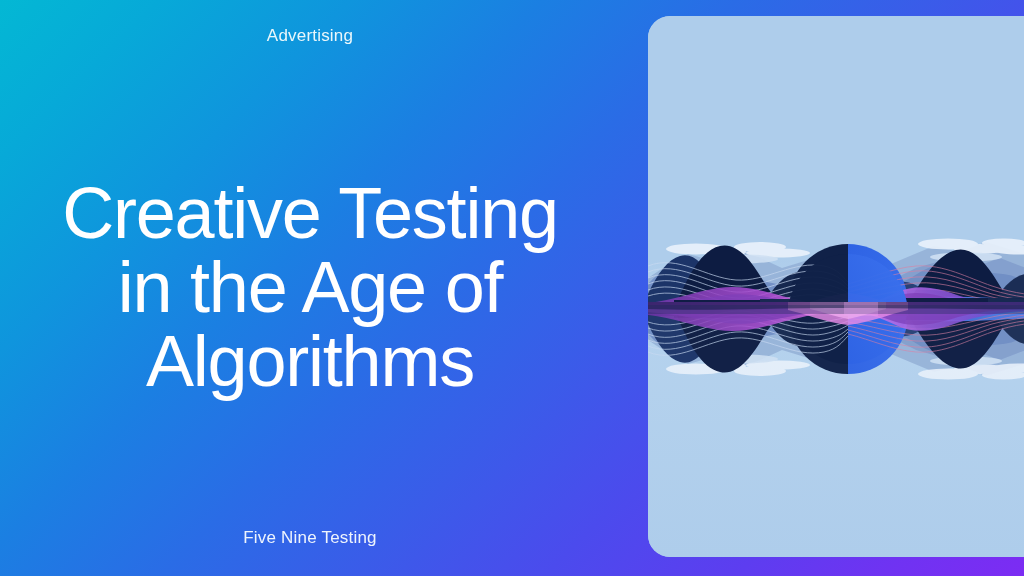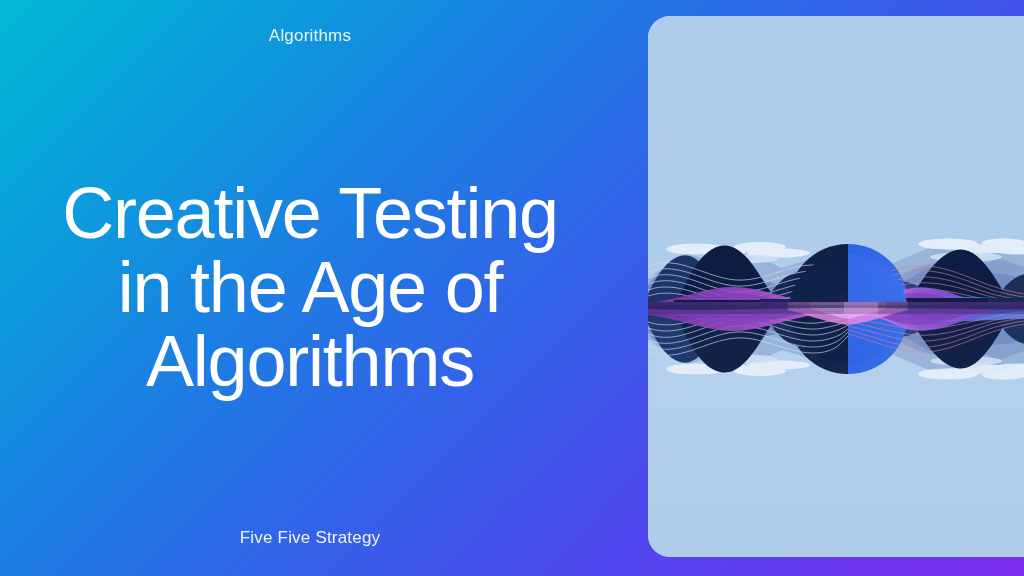--- a/index.html
+++ b/index.html
@@ -88,25 +88,25 @@
   }
   .art-card svg { display: block; }
 </style>
 </head>
 <body>
 
 <div class="slide">
 
   <div class="text-col">
 
-    <div class="eyebrow">Algorithms</div>
+    <div class="eyebrow">Advertising</div>
 
     <h1 class="headline">Creative Testing in the Age of Algorithms</h1>
 
-    <div class="footer-brand">Five Five Strategy</div>
+    <div class="footer-brand">Five Nine Testing</div>
 
   </div>
 
   <div class="art-card">
     <svg width="400" height="541" viewBox="0 0 400 541" xmlns="http://www.w3.org/2000/svg">
       <defs>
         <linearGradient id="skyGrad" x1="0" y1="0" x2="0" y2="1">
           <stop offset="0%" stop-color="#AECDEB"></stop>
           <stop offset="45%" stop-color="#AECDEB"></stop>
           <stop offset="52%" stop-color="#B6D3EE"></stop>

